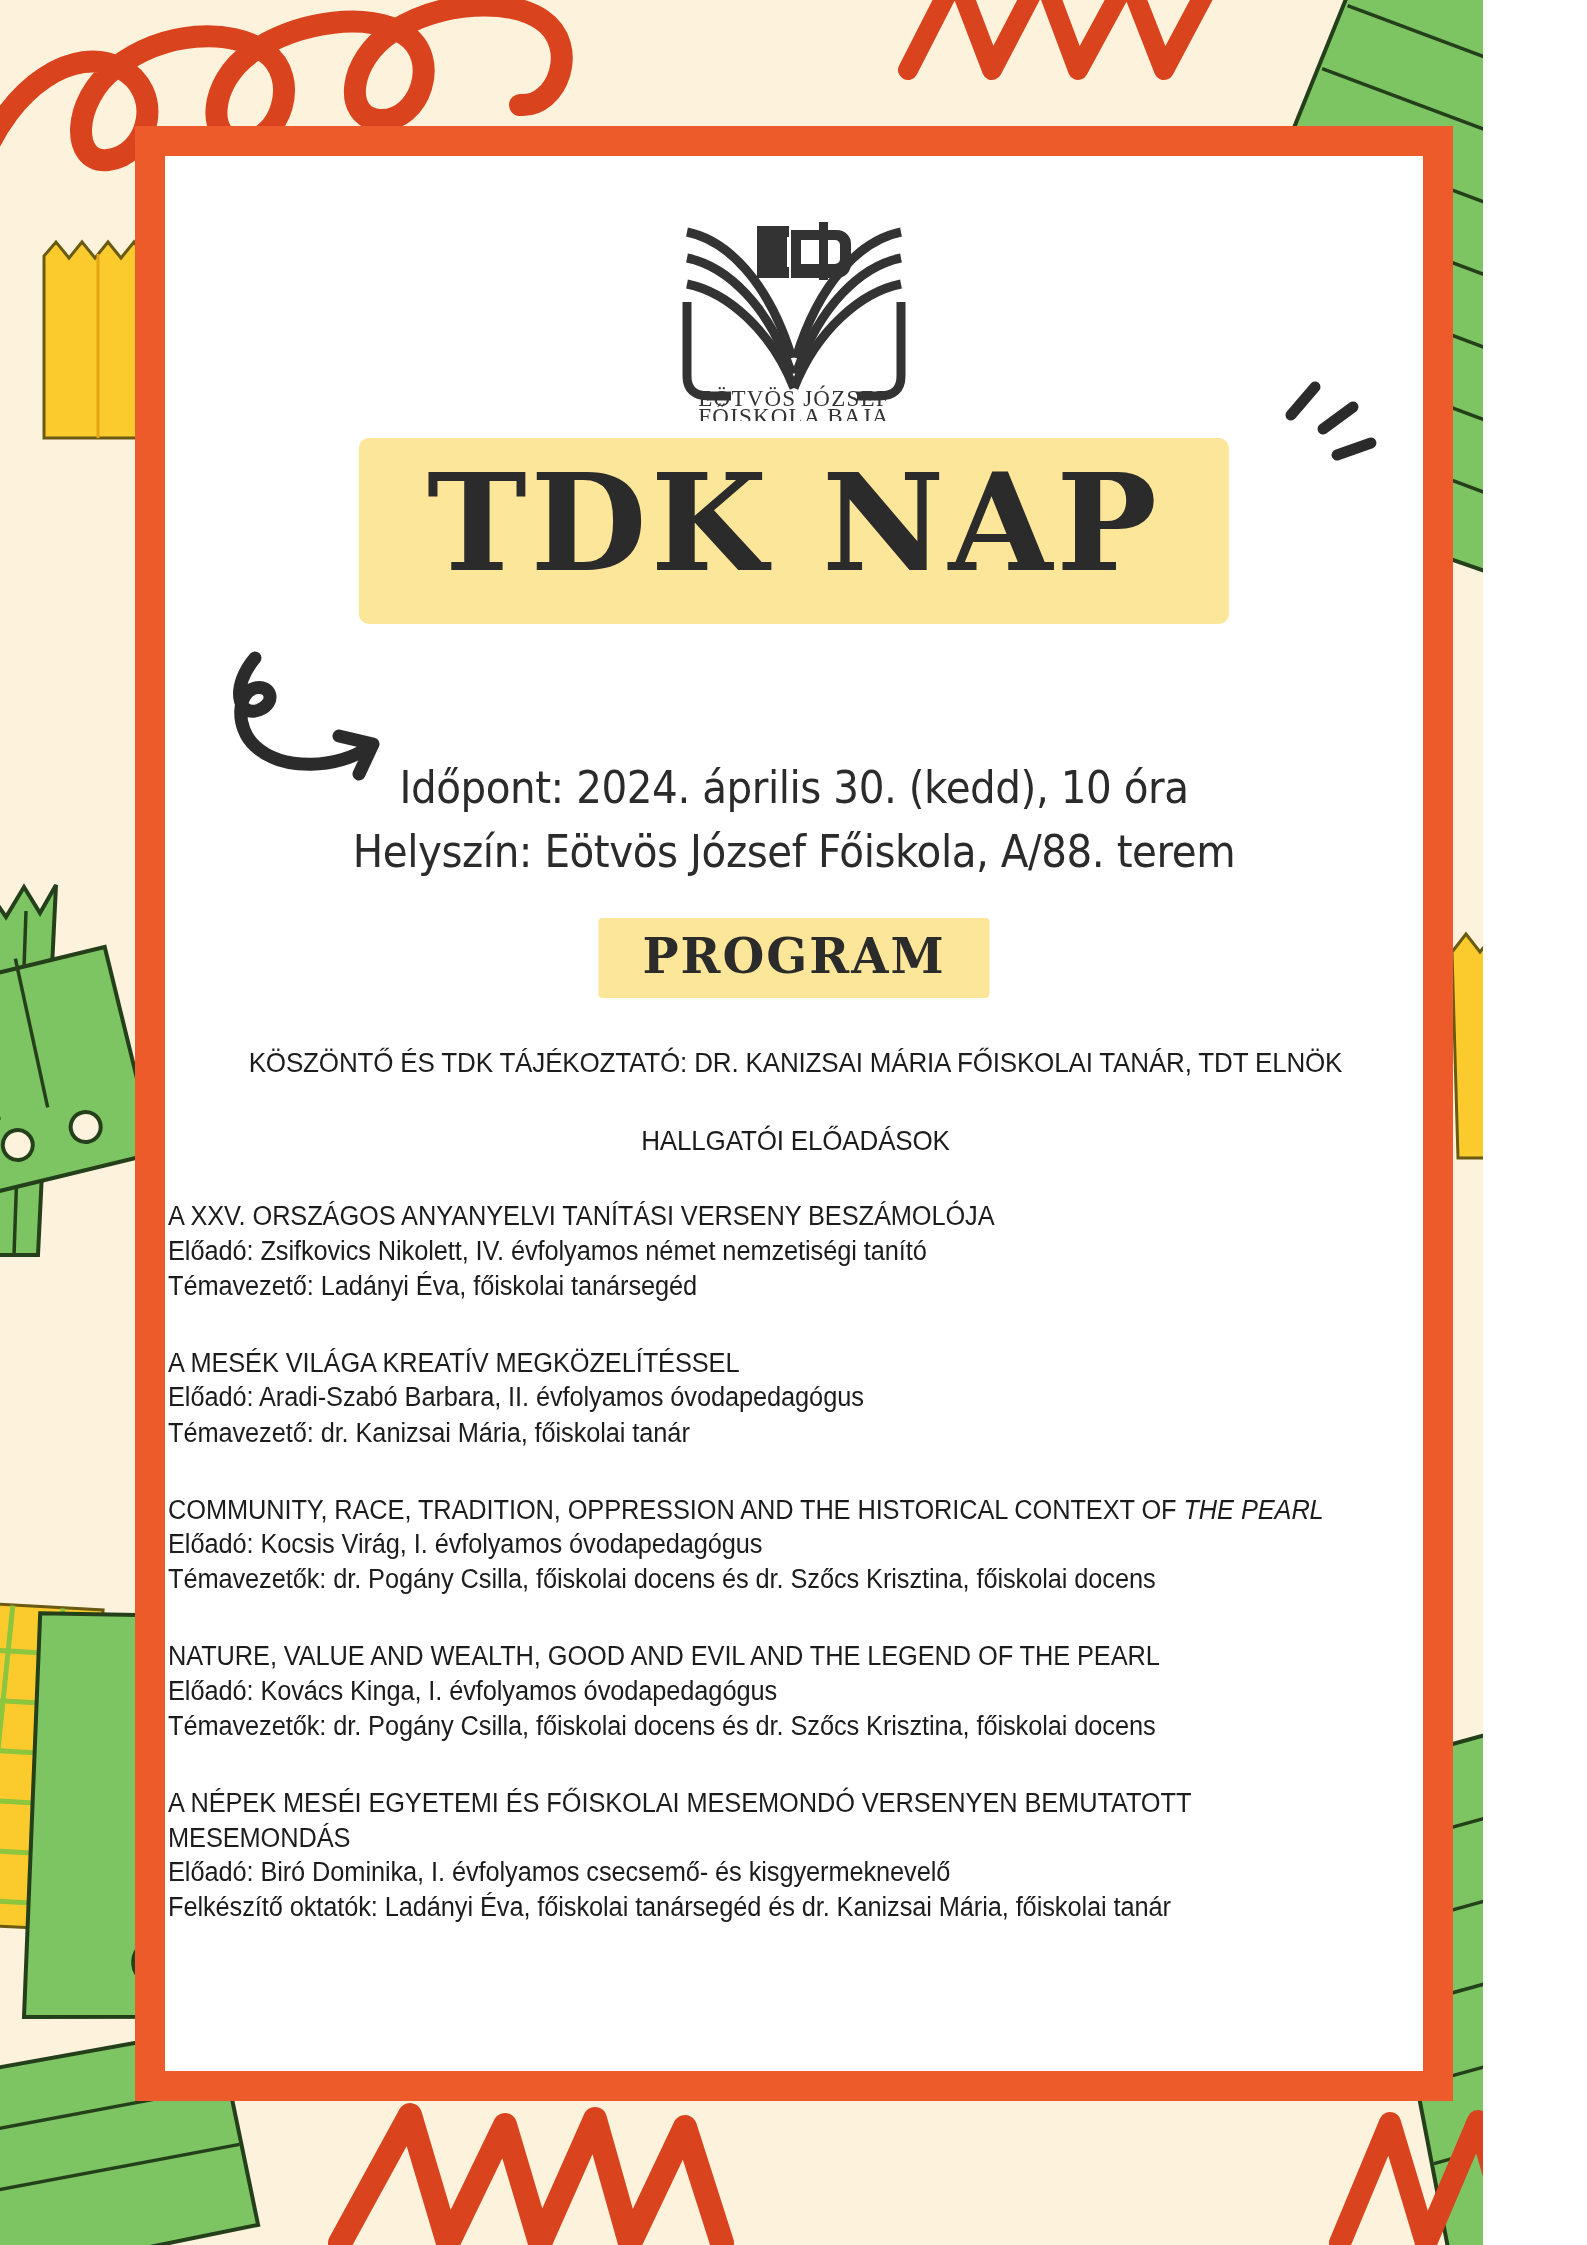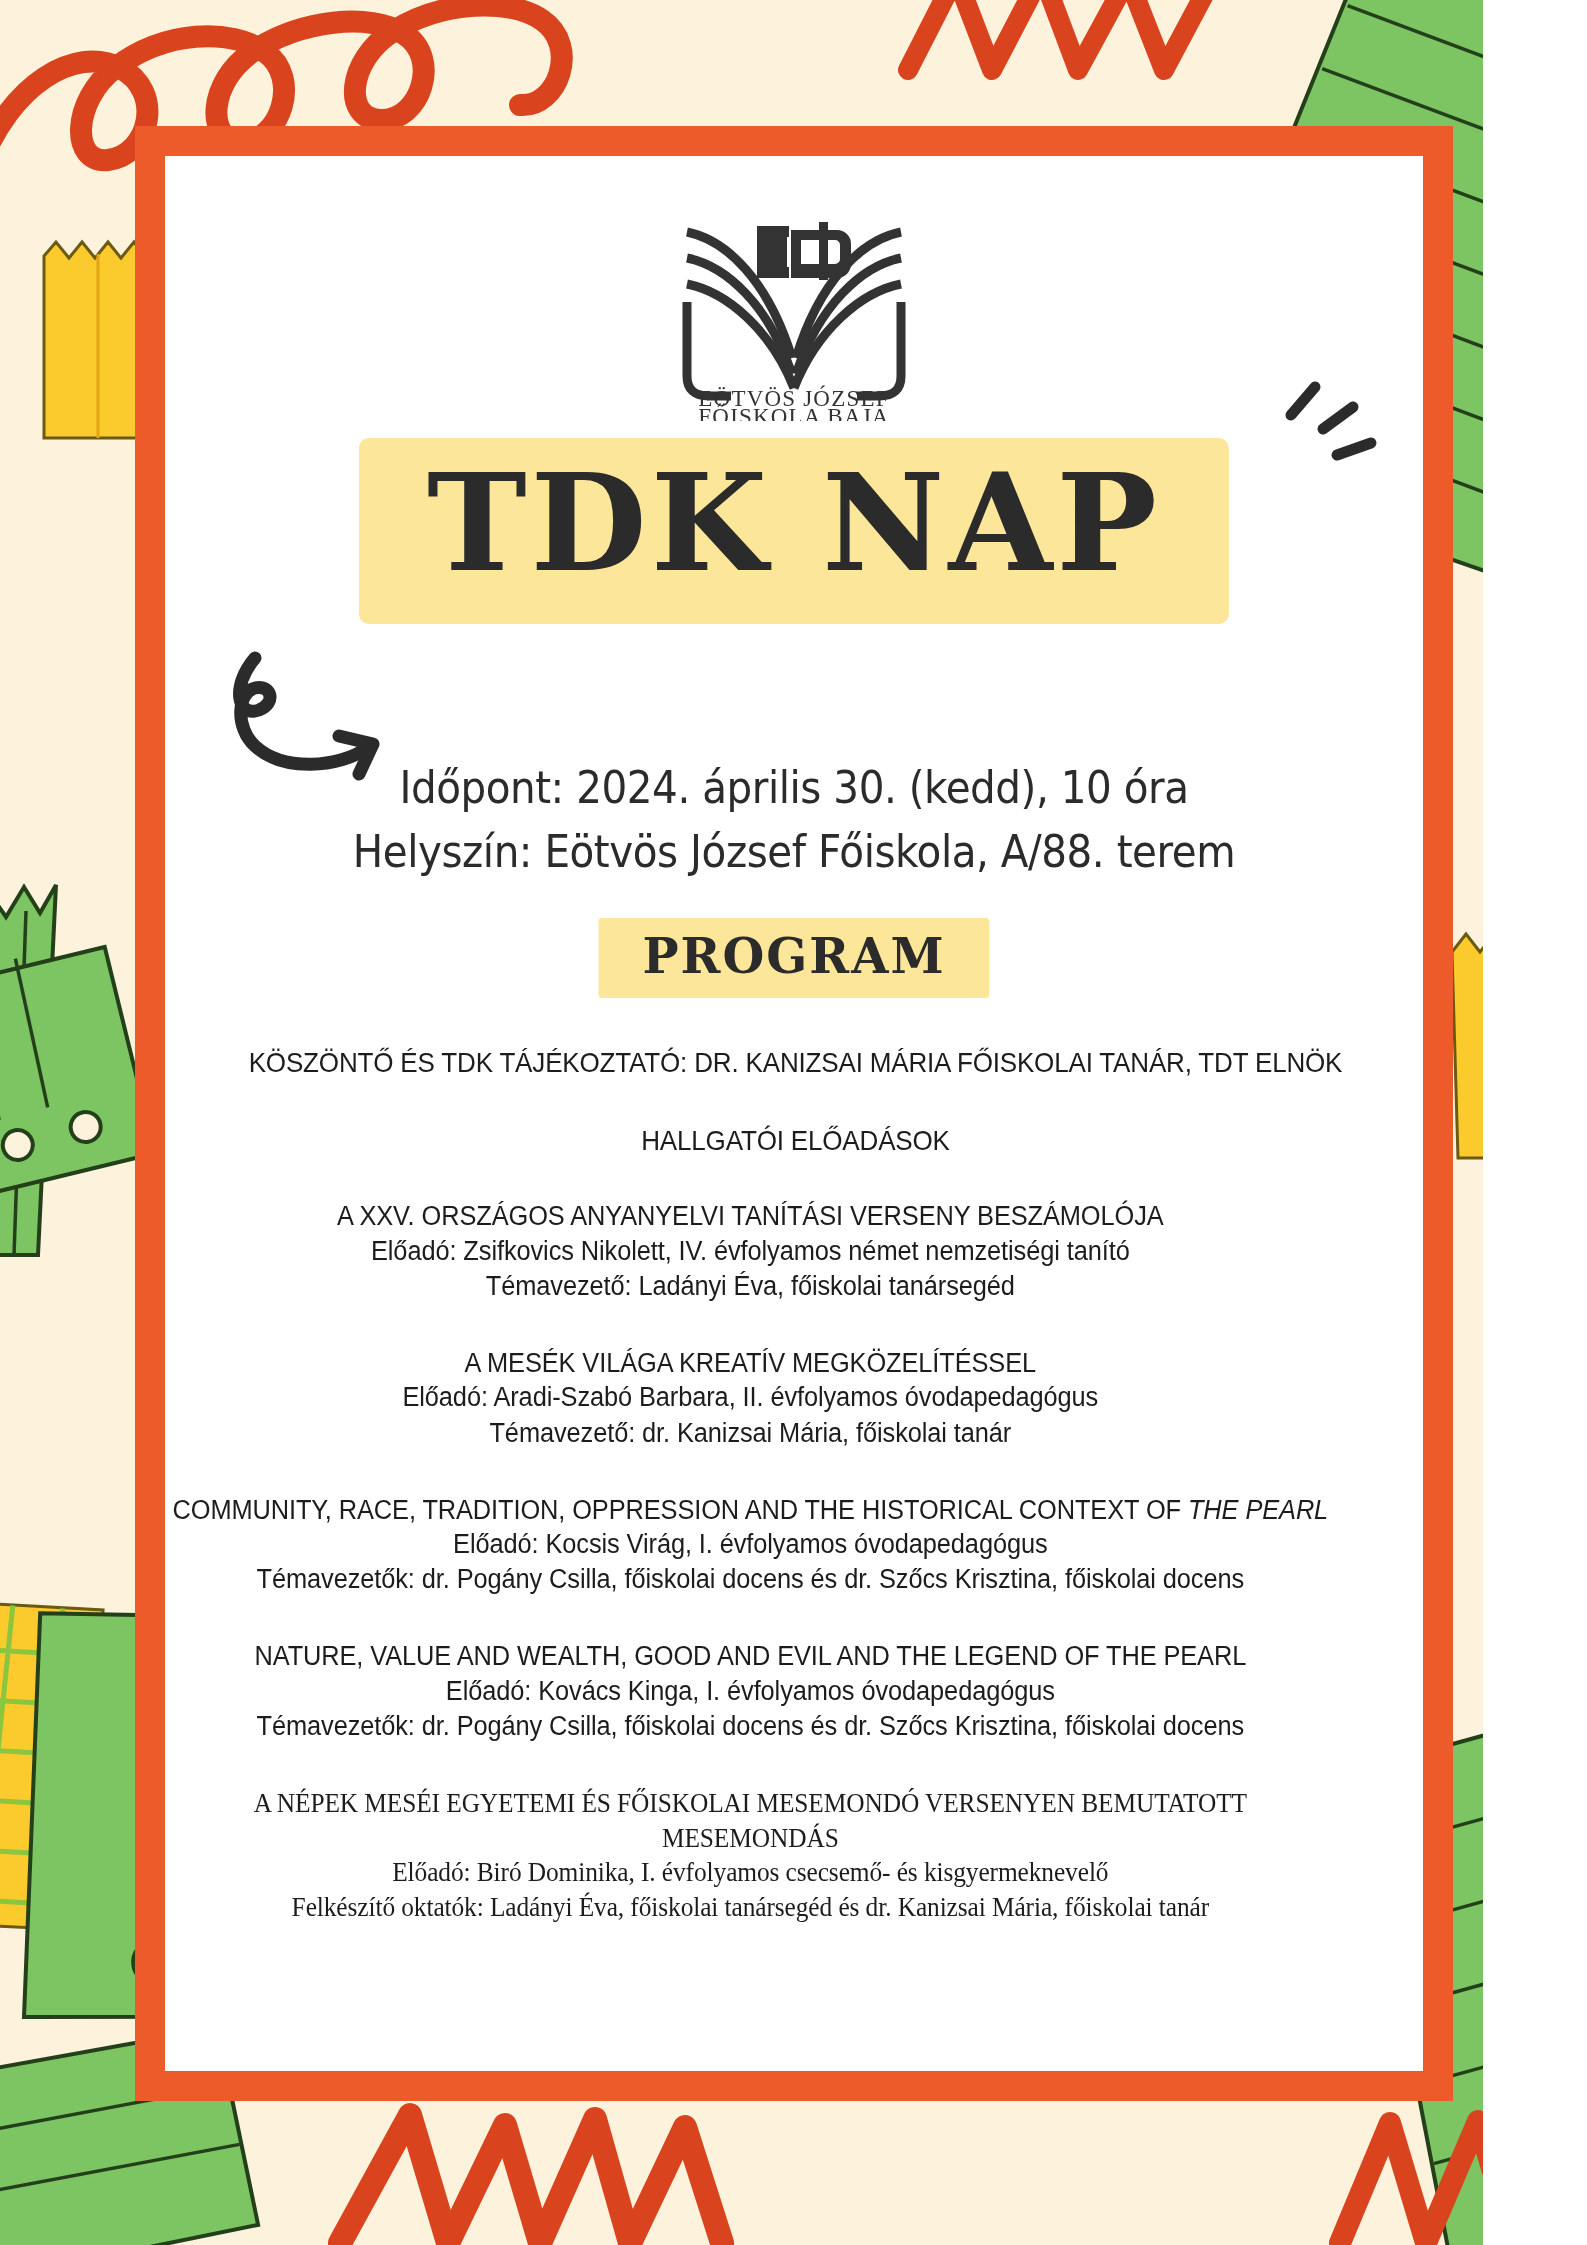--- a/index.html
+++ b/index.html
@@ -157,24 +157,23 @@
     font-size: 28px;
     line-height: 1.2;
     letter-spacing: -0.2px;
     transform: scaleX(0.93);
   }
   #greeting { margin-bottom: 44px; }
   #students-head { margin-bottom: 42px; }
 
   #entries {
     padding-right: 16px;
-    text-align: center;
   }
   .entry { margin-bottom: 42px; }
-  .entry:last-child { margin-bottom: 0; font-family: Liberation Serif, serif; }
+  .entry:last-child { margin-bottom: 0; }
   .entry-title {
     font-size: 27px;
     line-height: 1.28;
     letter-spacing: -0.1px;
     transform: scaleX(0.94);
     transform-origin: left center;
   }
   .entry-title em { font-style: italic; }
   .entry-line {
     font-size: 27px;

